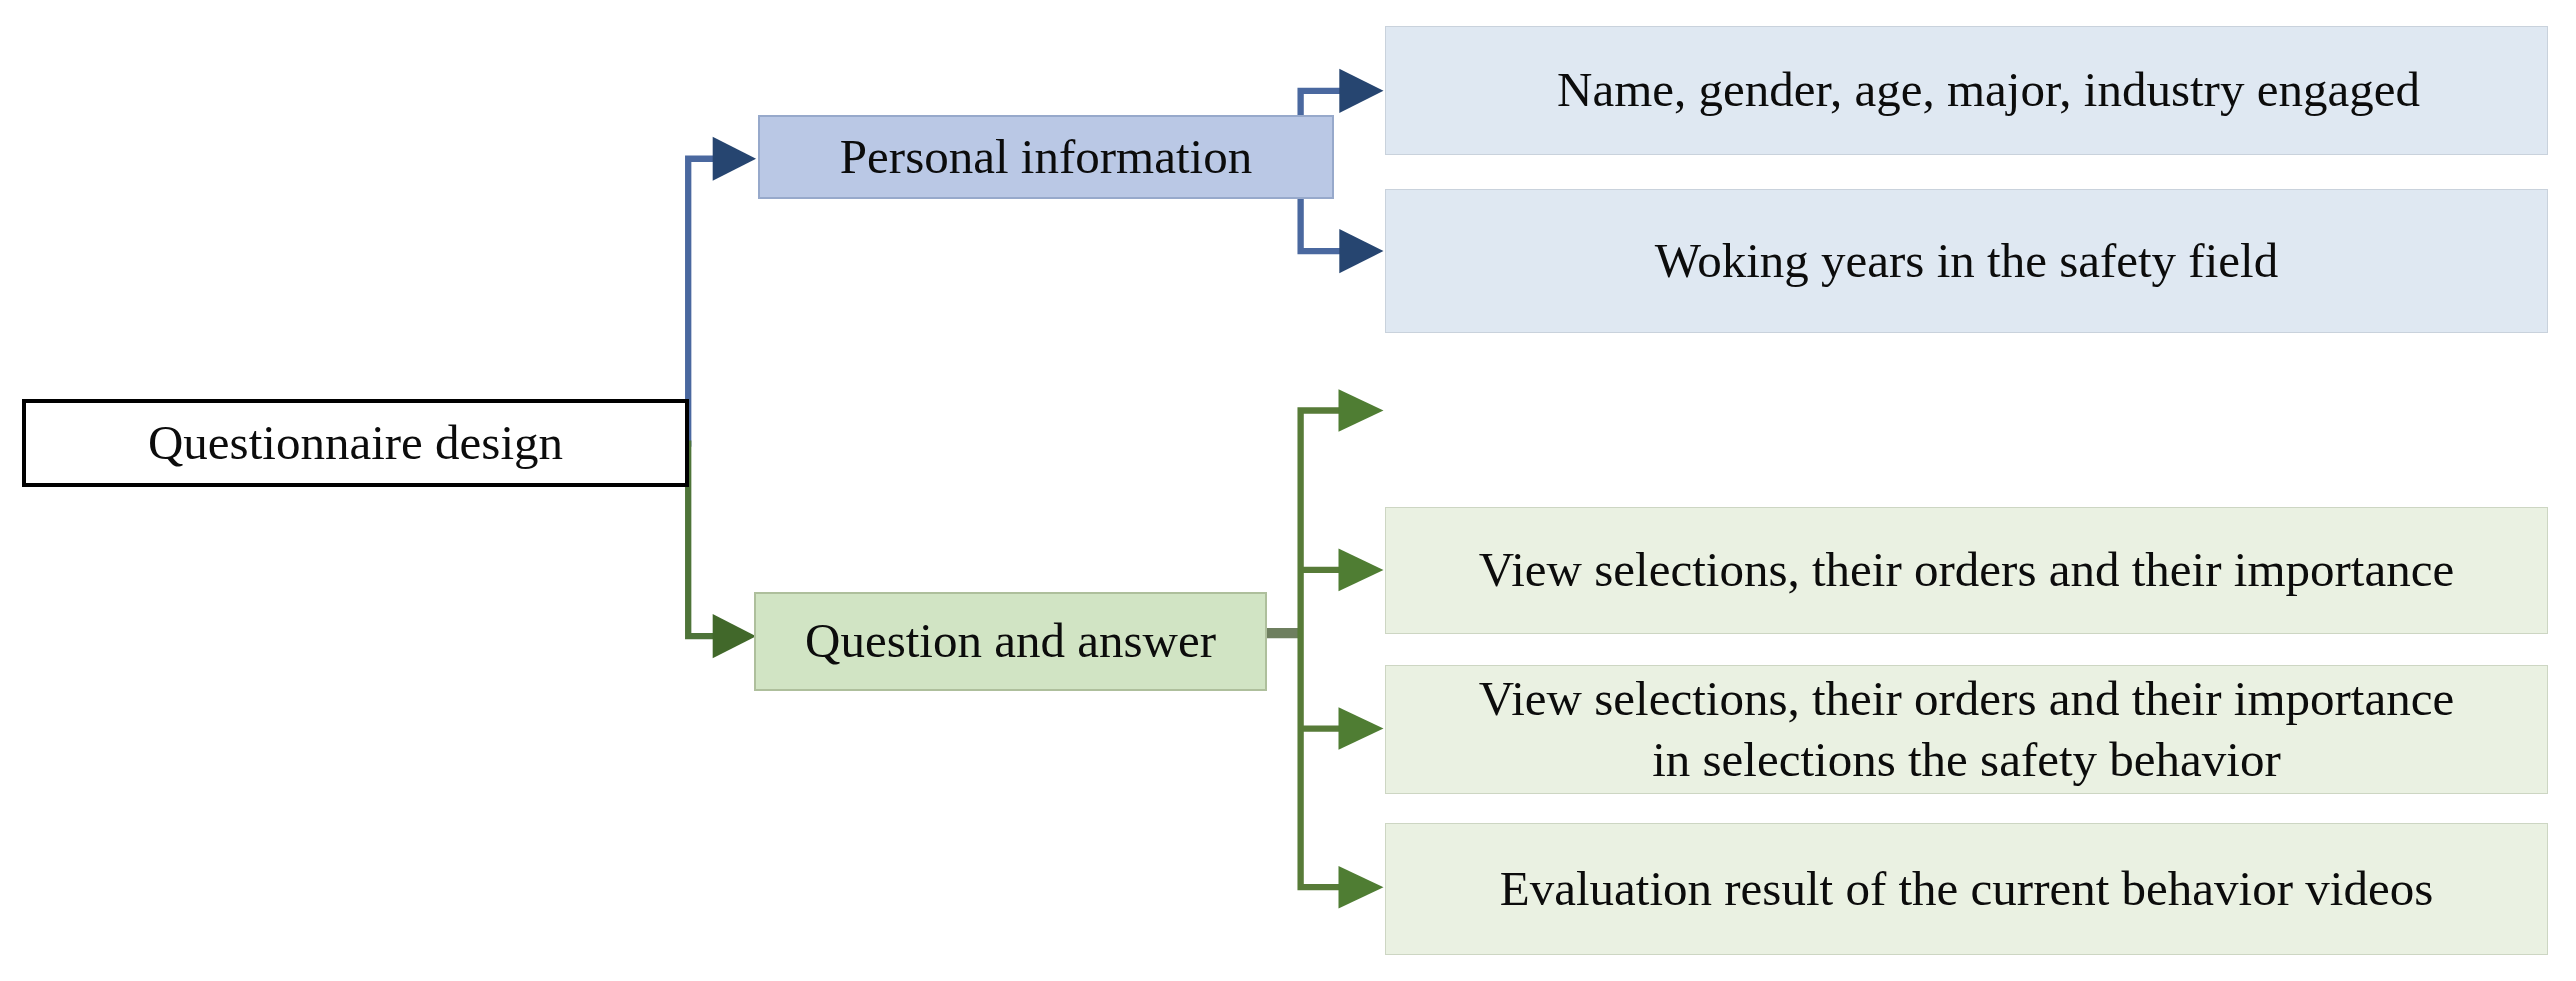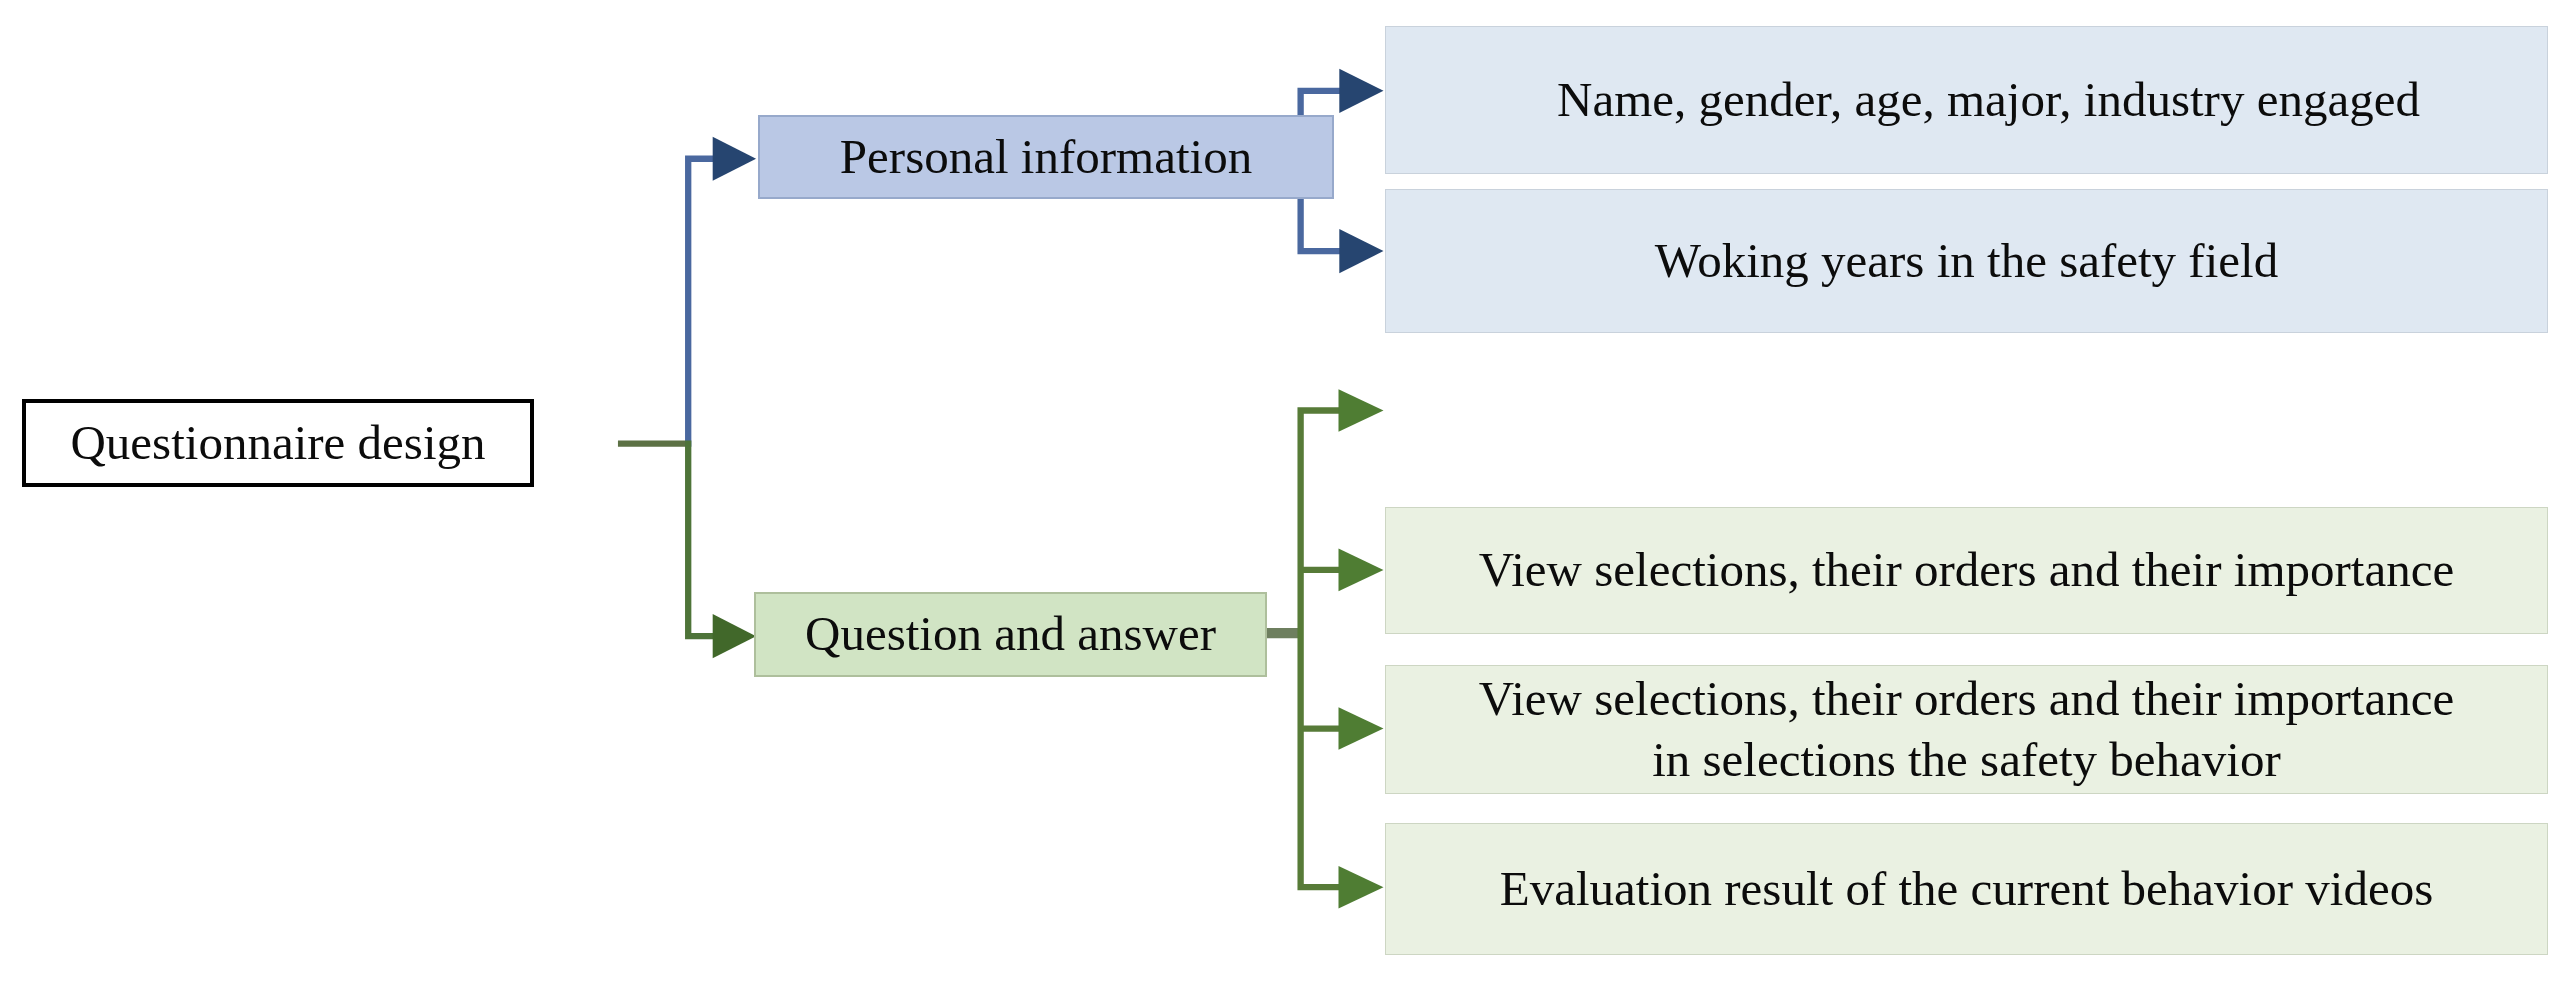--- a/index.html
+++ b/index.html
@@ -16,35 +16,35 @@
     position:absolute;
     box-sizing:border-box;
     display:flex;flex-direction:column;
     align-items:center;justify-content:center;
     text-align:center;
     font-size:49px;line-height:1.24;
     white-space:nowrap;
   }
   .box .line{display:block;}
   .root{
-    left:22px;top:399px;width:512px;height:88px;
+    left:22px;top:399px;width:667px;height:88px;
     background:#ffffff;border:4px solid #000000;
   }
   .parent-blue{
     left:758px;top:115px;width:576px;height:84px;
     background:#bac8e5;border:2.4px solid #97a9cb;
   }
   .parent-green{
-    left:754px;top:592px;width:513px;height:85px;
+    left:754px;top:592px;width:513px;height:99px;
     background:#d1e4c4;border:2.4px solid #aebf9c;
   }
   .child{left:1385px;width:1163px;}
   .child-blue{background:#dfe8f2;border:1.6px solid #c9d2dc;}
   .child-green{background:#eaf1e2;border:1.6px solid #cdd6c3;}
-  .cb1{top:26px;height:148px;padding-left:44px;}
+  .cb1{top:26px;height:129px;padding-left:44px;}
   .cb2{top:189px;height:144px;}
   .cg1{top:349px;height:126px;}
   .cg2{top:507px;height:127px;}
   .cg3{top:665px;height:129px;}
   .cg4{top:823px;height:132px;}
 </style>
 </head>
 <body>
 
 <div class="stage">

